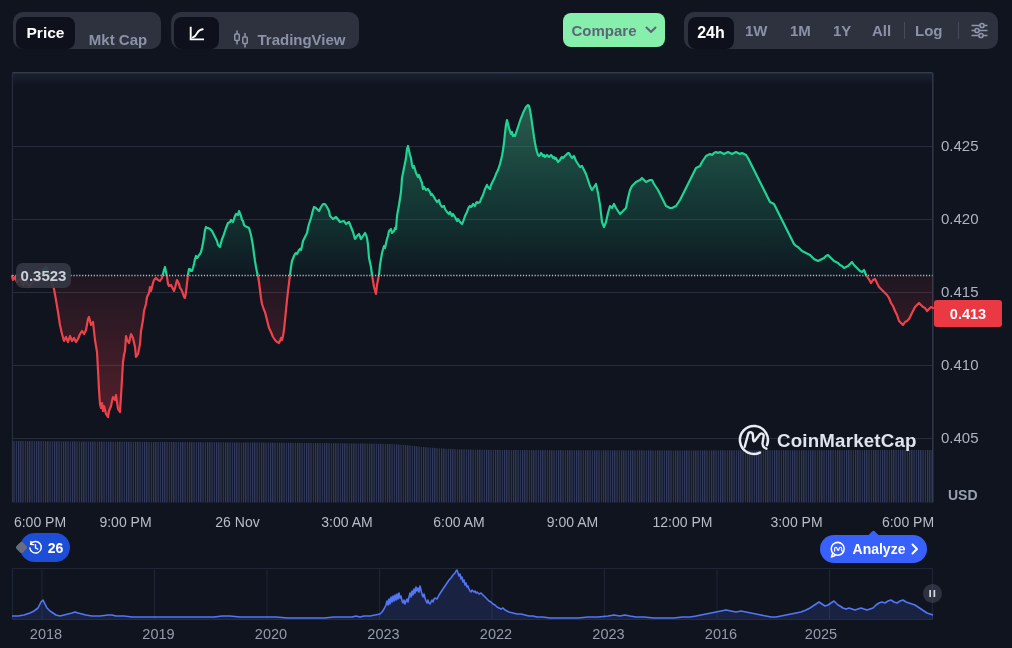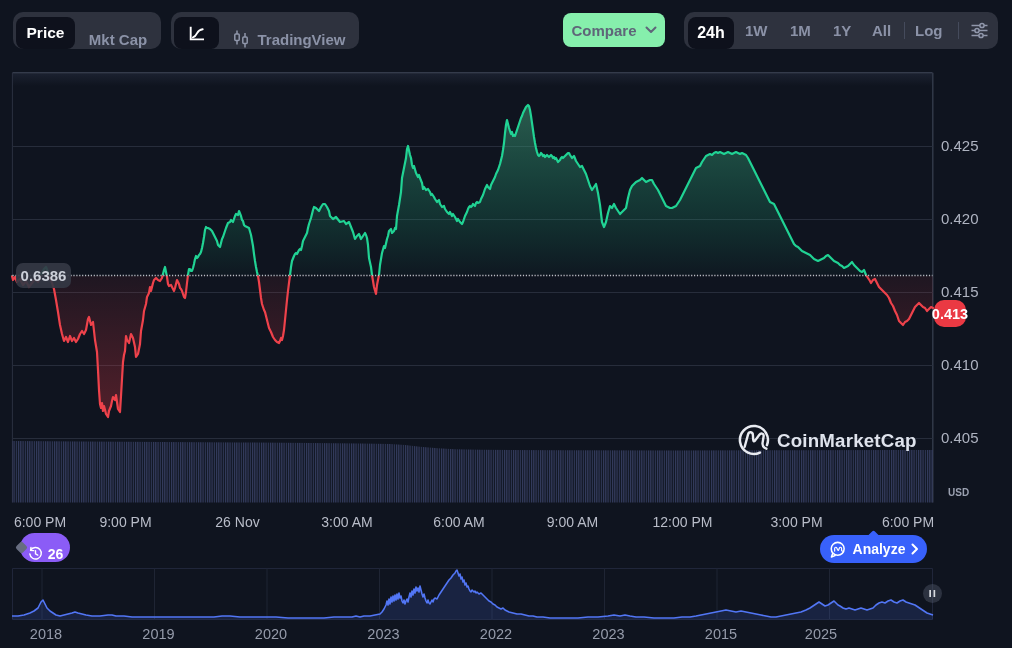--- a/index.html
+++ b/index.html
@@ -133,44 +133,44 @@
           <line x1="1.5" y1="9.5" x2="17.5" y2="9.5"></line>
           <line x1="1.5" y1="14.5" x2="17.5" y2="14.5"></line>
           <circle cx="12" cy="4.5" r="2.1" fill="#343847"></circle>
           <circle cx="7" cy="9.5" r="2.1" fill="#343847"></circle>
           <circle cx="11" cy="14.5" r="2.1" fill="#343847"></circle>
         </g>
       </svg></span>
 </div>
 
 <div class="abs" style="left:16px; top:263px; width:55px; height:25px; background:rgba(52,56,68,0.92); border-radius:7px; display:flex; align-items:center; justify-content:center;">
-  <span style="color:#ccd0d9; font-weight:bold; font-size:15px;">0.6386</span>
-</div>
-<div class="abs" style="left:934px; top:300px; width:32px; height:27px; background:#ea3943; border-radius:10px; display:flex; align-items:center; justify-content:center;">
+  <span style="color:#ccd0d9; font-weight:bold; font-size:15px;">0.3523</span>
+</div>
+<div class="abs" style="left:934px; top:300px; width:68px; height:27px; background:#ea3943; border-radius:3px; display:flex; align-items:center; justify-content:center;">
   <span style="color:#fff; font-weight:bold; font-size:14.5px;">0.413</span>
 </div>
 
 <div class="ylab" style="top:137px;">0.425</div>
 <div class="ylab" style="top:210px;">0.420</div>
 <div class="ylab" style="top:283px;">0.415</div>
 <div class="ylab" style="top:356px;">0.410</div>
 <div class="ylab" style="top:429px;">0.405</div>
-<div class="ylab" style="top:487px; left:948px; color:#9aa0b0; font-weight:bold; font-size:10px;">USD</div>
+<div class="ylab" style="top:487px; left:948px; color:#9aa0b0; font-weight:bold; font-size:14px;">USD</div>
 
 <div class="xlab" style="left:40px;">6:00 PM</div>
 <div class="xlab" style="left:125.5px;">9:00 PM</div>
 <div class="xlab" style="left:237.5px;">26 Nov</div>
 <div class="xlab" style="left:347px;">3:00 AM</div>
 <div class="xlab" style="left:459px;">6:00 AM</div>
 <div class="xlab" style="left:572.5px;">9:00 AM</div>
 <div class="xlab" style="left:682.5px;">12:00 PM</div>
 <div class="xlab" style="left:796.5px;">3:00 PM</div>
 <div class="xlab" style="left:908px;">6:00 PM</div>
 
-<div class="abs" style="left:20px; top:533px; width:50px; height:29px; background:#8b5cf6; border-radius:15px; display:flex; align-items:flex-end; justify-content:center; gap:4px;">
+<div class="abs" style="left:20px; top:533px; width:50px; height:29px; background:#1d4ed8; border-radius:15px; display:flex; align-items:center; justify-content:center; gap:4px;">
   <span class="abs" style="left:-3px; top:10px; width:9px; height:9px; background:#676d80; transform:rotate(45deg); border-radius:2px;"></span>
   <svg width="17" height="17" viewBox="0 0 24 24">
       <g stroke="#fff" stroke-width="2" fill="none" stroke-linecap="round">
         <path d="M5.2 7.4 A8.1 8.1 0 1 1 4 12.6"></path>
         <path d="M5.6 3.4 L5.2 7.6 L9.4 7.9"></path>
         <path d="M12 8.2 V12.5 L15.2 14.2"></path>
       </g>
     </svg>
     <span style="color:#fff; font-weight:bold; font-size:14px;">26</span>
 </div>
@@ -189,14 +189,14 @@
       <path d="M1.5 1.5 L6 6 L1.5 10.5" stroke="#fff" stroke-width="2" fill="none" stroke-linecap="round" stroke-linejoin="round"></path>
     </svg>
 </div>
 
 <div class="ylr" style="left:46.0px;">2018</div>
 <div class="ylr" style="left:158.5px;">2019</div>
 <div class="ylr" style="left:271.0px;">2020</div>
 <div class="ylr" style="left:383.5px;">2023</div>
 <div class="ylr" style="left:496.0px;">2022</div>
 <div class="ylr" style="left:608.5px;">2023</div>
-<div class="ylr" style="left:721.0px;">2015</div>
+<div class="ylr" style="left:721.0px;">2016</div>
 <div class="ylr" style="left:821px;">2025</div>
 
 </body></html>

